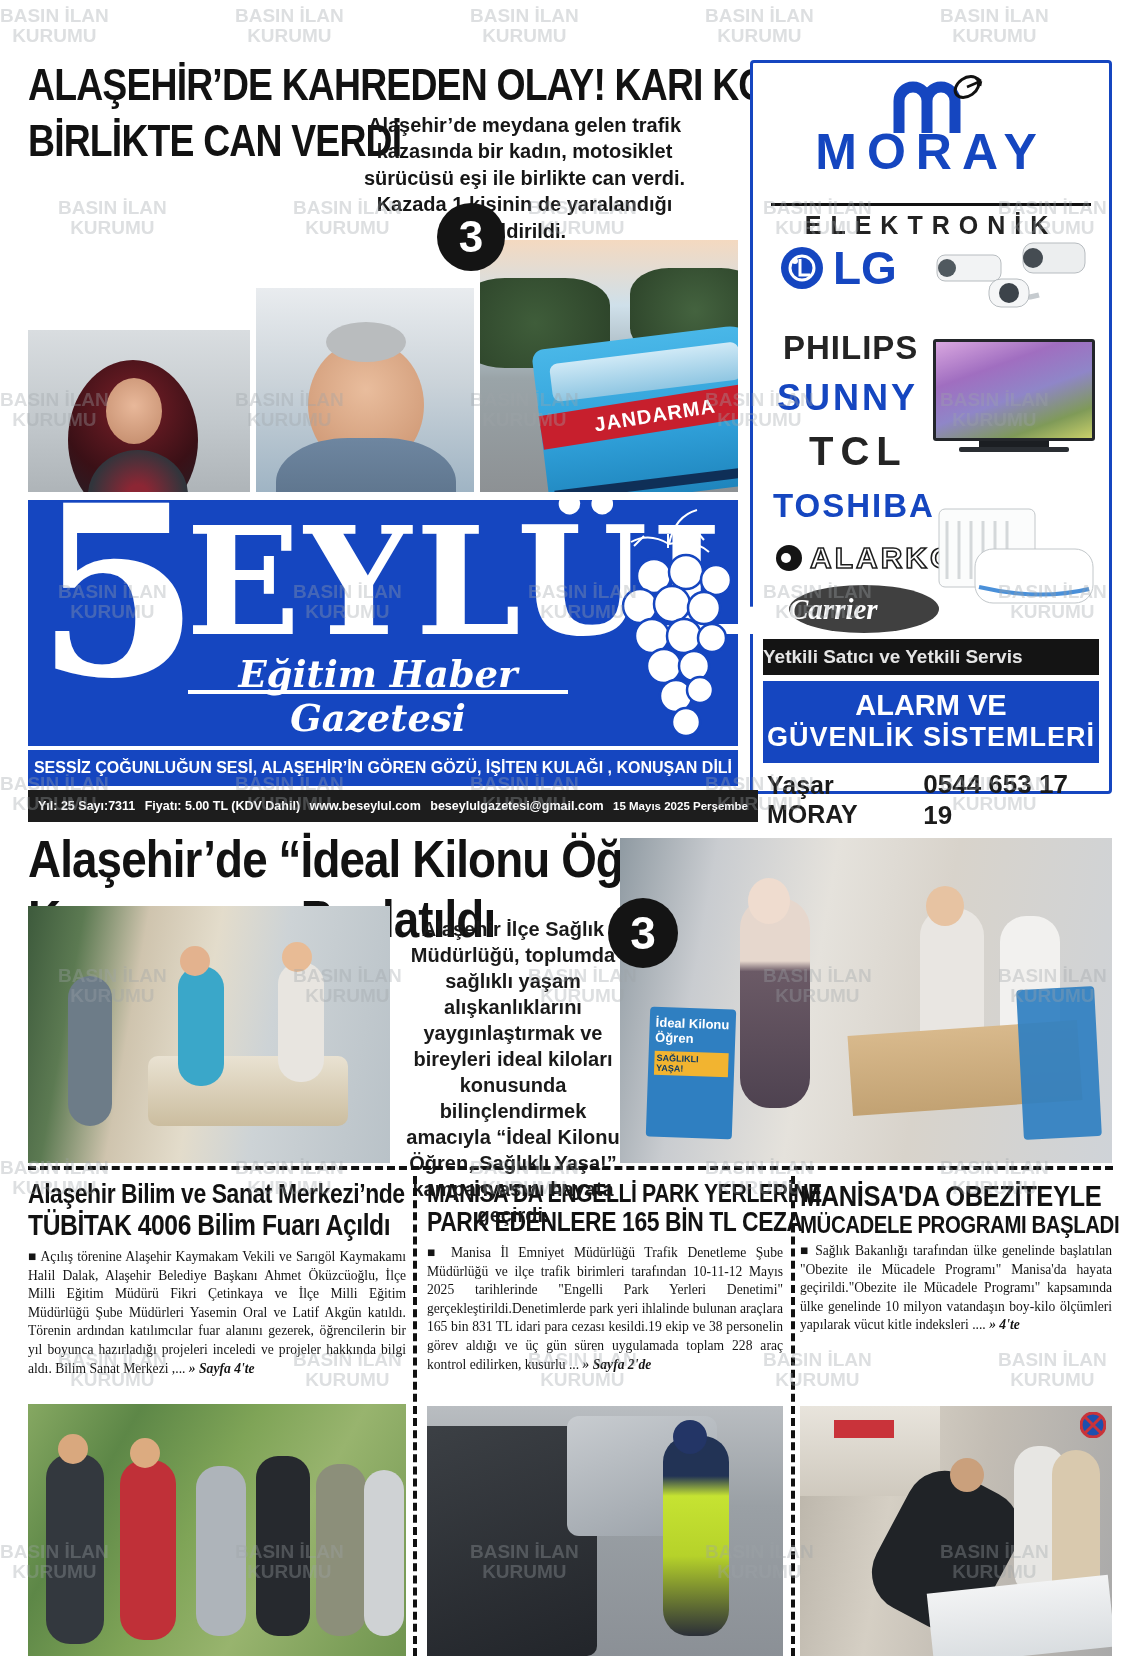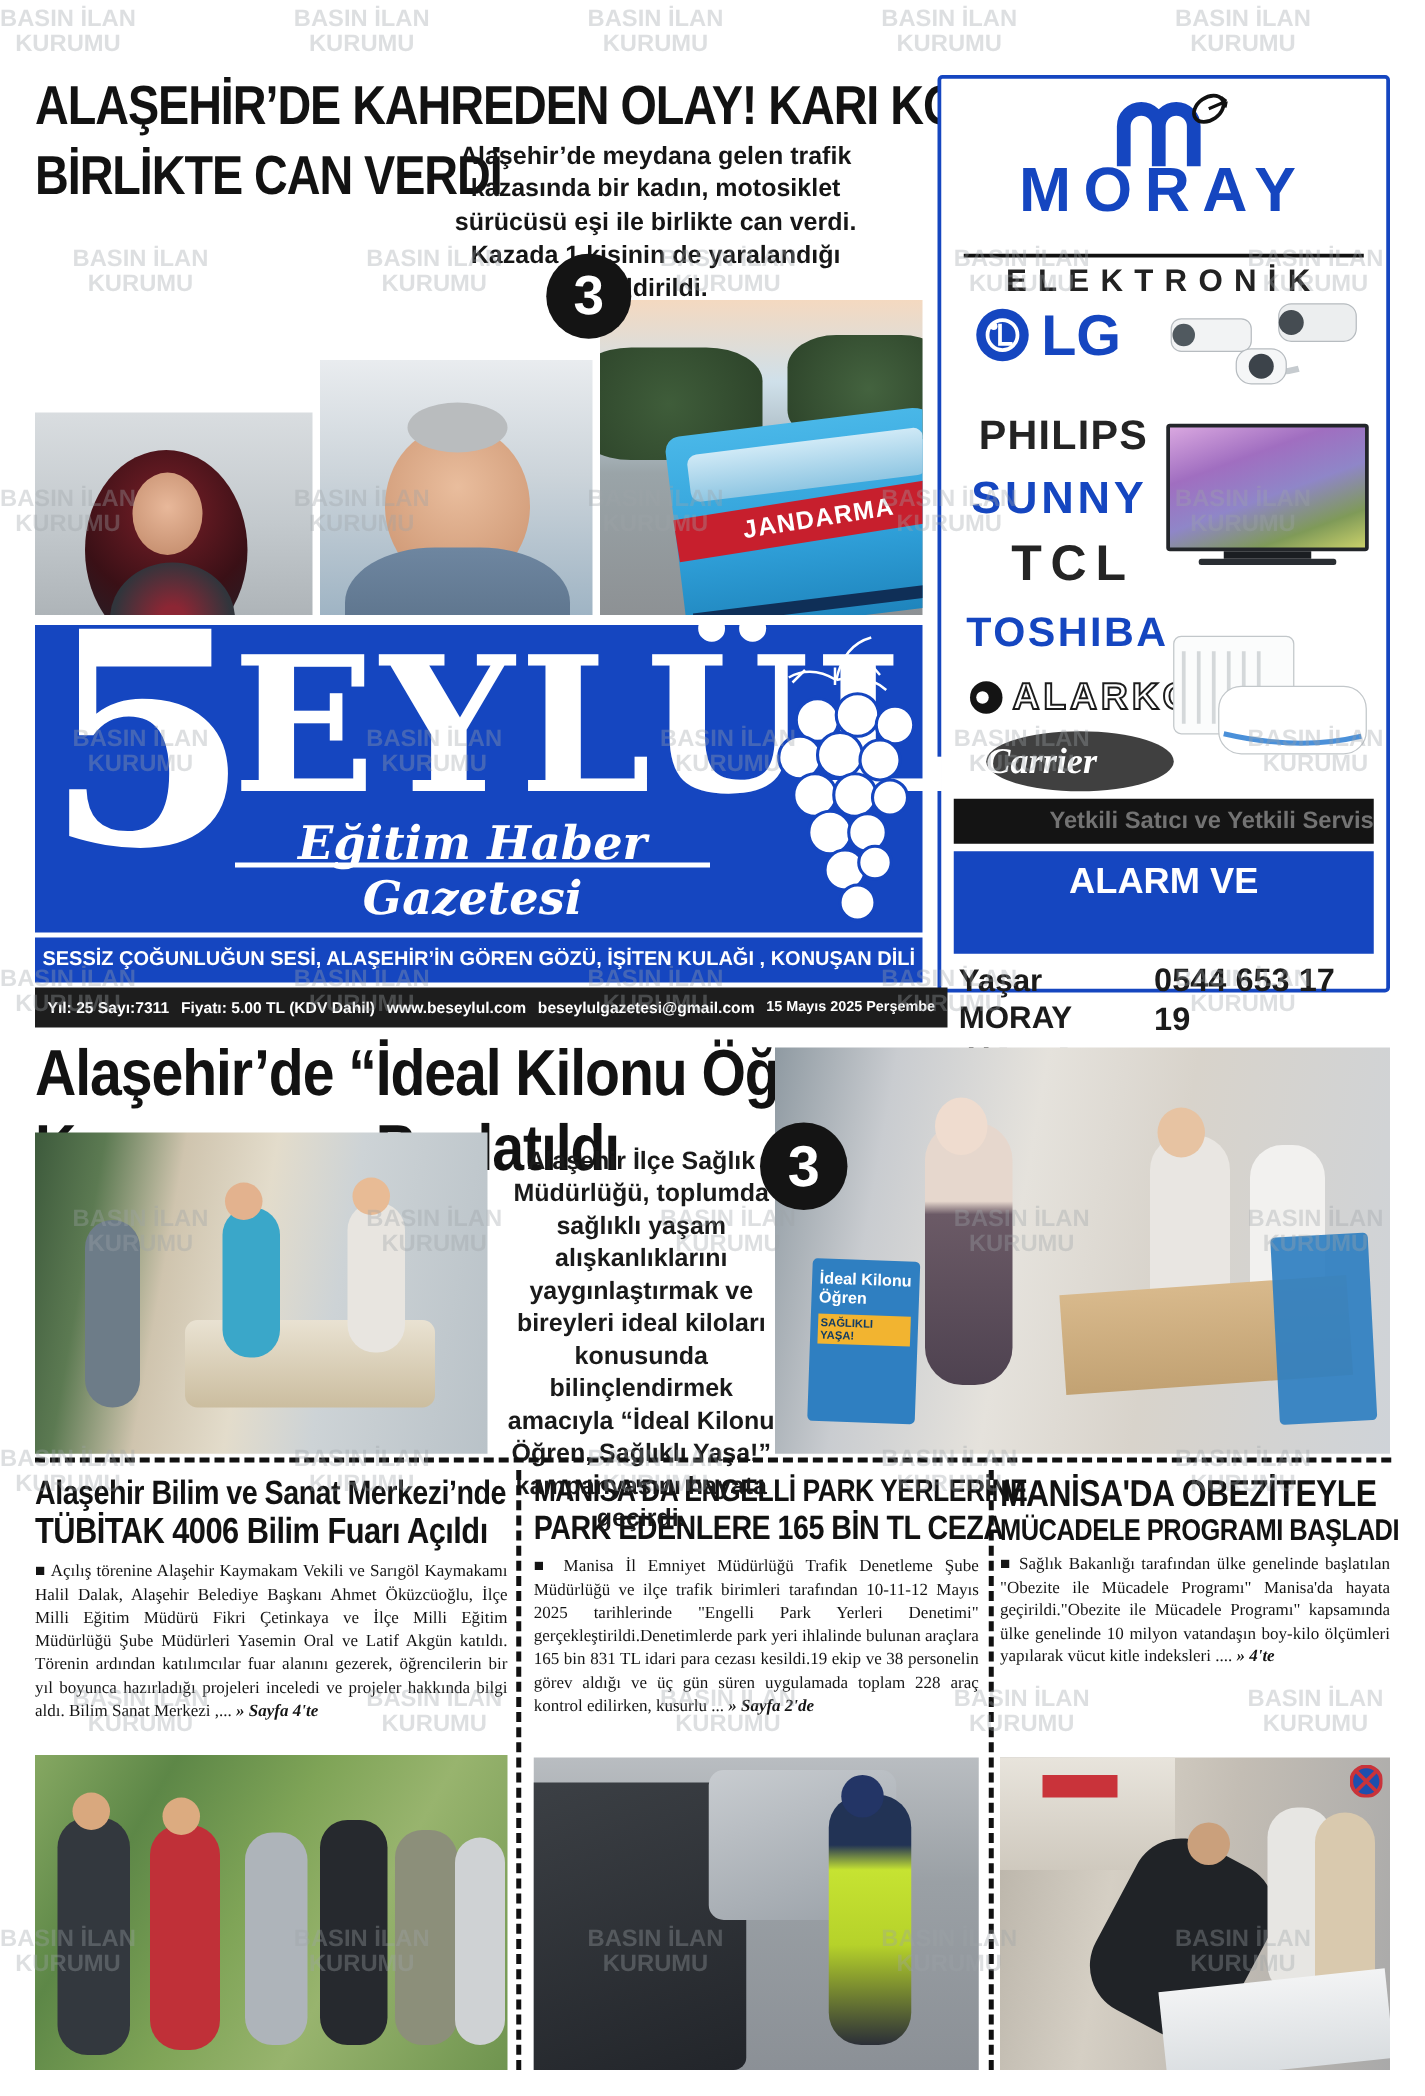--- a/index.html
+++ b/index.html
@@ -20,21 +20,21 @@
   #tagline{background:#1546c0;color:#fff;text-align:center;font-weight:700;font-size:16px;line-height:36px;white-space:nowrap;z-index:2;}
   #infobar{background:#1d1d1d;color:#fff;display:flex;align-items:center;justify-content:space-between;
       padding:0 10px;font-size:12.5px;font-weight:700;z-index:2;}
   
   #adbox{border:3px solid #1546c0;border-radius:4px;background:#fff;z-index:2;}
   .adblue{color:#1546c0;}
   .brand{position:absolute;font-weight:800;white-space:nowrap;}
   .adimg{position:absolute;}
   #addr{border:3px solid #1546c0;background:#fff;color:#1546c0;font-weight:700;font-size:13.5px;
         display:flex;align-items:center;justify-content:center;text-align:center;z-index:2;white-space:nowrap;}
-  .blackbar{position:absolute;background:#141414;color:#737373;font-weight:700;text-align:right;padding-left:24px;}
+  .blackbar{position:absolute;background:#141414;color:#e5e5e5;font-weight:700;text-align:left;}
   .alarm{position:absolute;background:#1546c0;color:#fff;font-weight:800;text-align:center;}
   
   #mainbody{font-weight:700;color:#1a1a1a;font-size:20px;line-height:1.3;text-align:center;z-index:2;}
   
   .dash-h{position:absolute;border-top:4px dashed #111;z-index:3;}
   .dash-v{position:absolute;border-left:4px dashed #111;width:0;z-index:3;}
   .story-body{font-family:"Liberation Serif",serif;font-size:13.6px;line-height:1.37;color:#141414;text-align:justify;margin:0;z-index:2;position:absolute;}
   .cont{font-weight:700;font-style:italic;}
   .lead{font-weight:700;color:#161616;text-align:center;z-index:2;}
   
@@ -141,20 +141,21 @@
             <line x1="76" y1="30" x2="76" y2="88"></line>
         </g>
         <rect x="44" y="58" width="118" height="54" rx="18" fill="#ffffff" stroke="#c2c7ca"></rect>
         <path d="M48 96 q60 14 110 2" stroke="#4a90d9" stroke-width="4" fill="none"></path>
       </svg>
     </div>
 
     <div class="blackbar" style="top:576px;left:10px;right:10px;height:36px;font-size:19px;line-height:36px;">Yetkili Satıcı ve Yetkili Servis</div>
     <div class="alarm" style="top:618px;left:10px;right:10px;height:82px;padding-top:8px;box-sizing:border-box;">
       <div style="font-size:29px;">ALARM VE</div>
+      <div style="font-size:27px;letter-spacing:1px;">GÜVENLİK SİSTEMLERİ</div>
     </div>
     <div class="abs" style="top:706px;left:14px;right:14px;display:flex;justify-content:space-between;align-items:center;">
       <span style="font-size:25px;font-weight:800;color:#1b1b1b;">Yaşar MORAY</span>
       <span style="font-size:26px;font-weight:800;color:#1b1b1b;">0544 653 17 19</span>
     </div>
   </div>
 
   <div id="masthead" class="abs" style="left:28px;top:500px;width:710px;height:246px;">
     <div class="num">5</div>
     <div class="word">EYLÜL</div>

